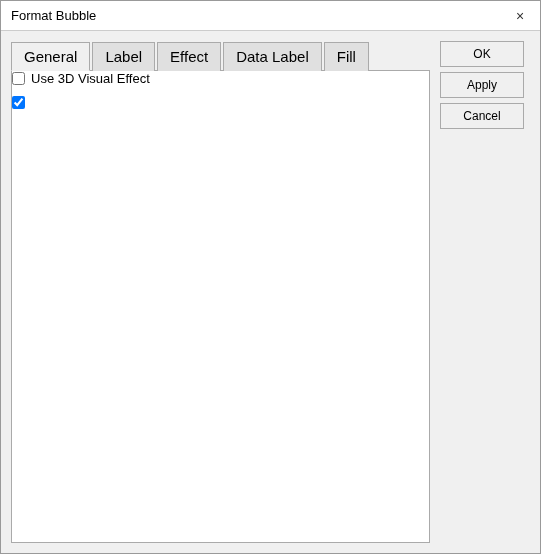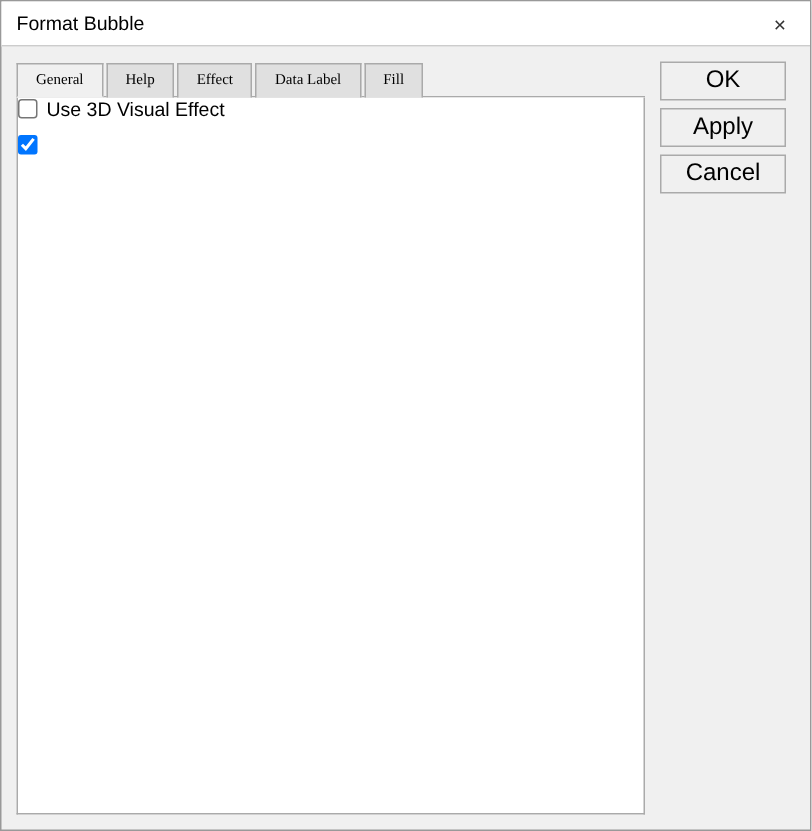--- a/index.html
+++ b/index.html
@@ -76,25 +76,24 @@
       border-bottom: 1px solid #aaa;
       margin-bottom: 0;
     }
 
     .tab {
       padding: 5px 12px;
       border: 1px solid #aaa;
       border-bottom: none;
       background: #e0e0e0;
       cursor: pointer;
-      font-size: 10px;
+      font-size: 15px;
       margin-right: 2px;
       position: relative;
       top: 1px;
-      font-family: Liberation Serif, serif;
     }
 
     .tab.active {
       background: #f0f0f0;
       border-bottom: 1px solid #f0f0f0;
       z-index: 1;
     }
 
     .tab-content {
       border: 1px solid #aaa;
@@ -128,21 +127,21 @@
       width: 90px;
       padding-top: 0;
     }
 
     .btn {
       width: 84px;
       height: 26px;
       background: #f0f0f0;
       border: 1px solid #aaa;
       cursor: pointer;
-      font-size: 16px;
+      font-size: 12px;
       font-family: 'Segoe UI', Tahoma, Geneva, Verdana, sans-serif;
       text-align: center;
     }
 
     .btn-ok {
       background: #f0f0f0;
     }
 
     .btn-spacer {
       height: 10px;
@@ -157,21 +156,21 @@
     <span class="title-bar-text">Format Bubble</span>
     <button class="close-btn">×</button>
   </div>
 
   <div class="dialog-body">
 
     <div class="main-content">
 
       <div class="tab-bar">
         <div class="tab active">General</div>
-        <div class="tab">Help</div>
+        <div class="tab">Label</div>
         <div class="tab">Effect</div>
         <div class="tab">Data Label</div>
         <div class="tab">Fill</div>
       </div>
 
       <div class="tab-content">
 
         <div class="checkbox-row">
           <input type="checkbox" style="">
           <span class="checkbox-label">Use 3D Visual Effect</span>

